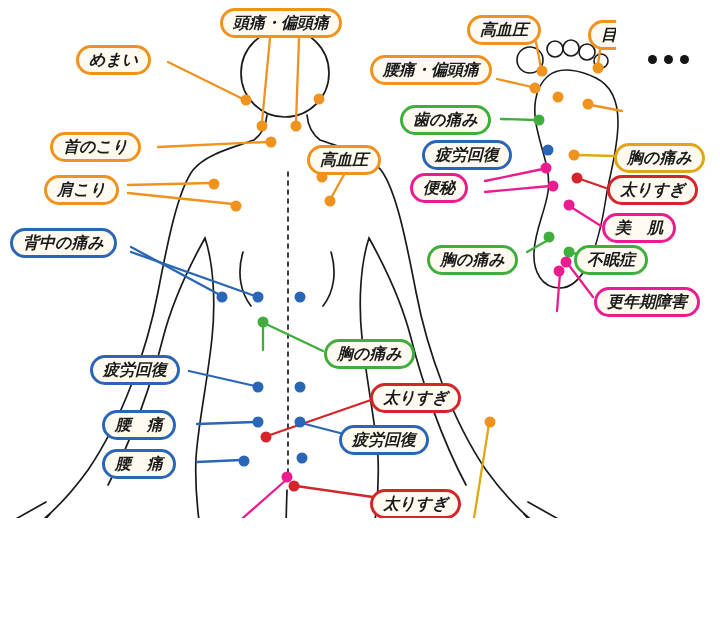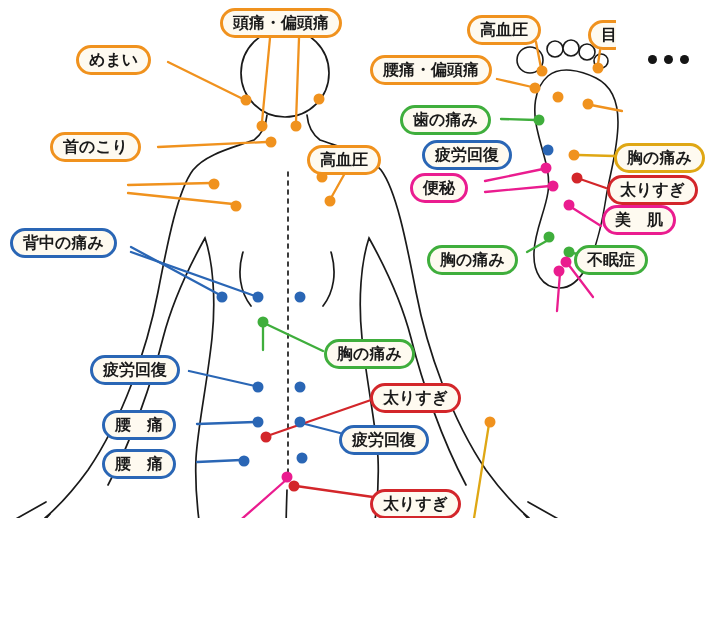--- a/index.html
+++ b/index.html
@@ -1,17 +1,17 @@
 <!DOCTYPE html>
 <html><head>
 <meta charset="utf-8">
 <style>
   html,body{margin:0;padding:0;background:#fff;}
   .stage{position:relative;width:720px;height:518px;background:#ffffff;overflow:hidden;
-         font-family:"Liberation Sans","DejaVu Sans",sans-serif;}
+         font-family:"Liberation Sans","DejaVu Sans",sans-serif;font-style:italic;}
   svg.diagram{position:absolute;left:0;top:0;z-index:1;}
   .label{position:absolute;z-index:2;border:3px solid #f0921e;border-radius:16px;
          background:#fefaf0;padding:1px 10px;font-weight:bold;font-size:16px;
          color:#1a1a1a;white-space:nowrap;line-height:1.35;}
   .overflow-menu{position:absolute;z-index:3;background:#ffffff;display:flex;
          align-items:flex-end;justify-content:center;padding-bottom:8px;box-sizing:border-box;}
   .dots-row{display:flex;gap:7px;}
   .dot{width:9px;height:9px;border-radius:50%;background:#151515;}
   .bottom-rule{position:absolute;z-index:2;background:#1a1a1a;}
 </style>
@@ -145,40 +145,42 @@
         <circle cx="553" cy="186" r="5.5" fill="#ea1c8f"></circle>
         <circle cx="569" cy="205" r="5.5" fill="#ea1c8f"></circle>
         <circle cx="566" cy="262" r="5.5" fill="#ea1c8f"></circle>
         <circle cx="559" cy="271" r="5.5" fill="#ea1c8f"></circle>
       </g>
   </svg>
 
   <div class="label" style="left: 220px; top: 8px; border-color: rgb(240, 146, 30);">頭痛・偏頭痛</div>
   <div class="label" style="left: 76px; top: 45px; border-color: rgb(240, 146, 30);">めまい</div>
   <div class="label" style="left: 50px; top: 132px; border-color: rgb(240, 146, 30);">首のこり</div>
+  <div class="label" style="left: 44px; top: 175px; border-color: rgb(240, 146, 30);">肩こり</div>
   <div class="label" style="left: 307px; top: 145px; border-color: rgb(240, 146, 30);">高血圧</div>
   <div class="label" style="left: 10px; top: 228px; border-color: rgb(42, 102, 181);">背中の痛み</div>
   <div class="label" style="left: 90px; top: 355px; border-color: rgb(42, 102, 181);">疲労回復</div>
   <div class="label" style="left: 102px; top: 410px; border-color: rgb(42, 102, 181);">腰　痛</div>
   <div class="label" style="left: 102px; top: 449px; border-color: rgb(42, 102, 181);">腰　痛</div>
   <div class="label" style="left: 324px; top: 339px; border-color: rgb(63, 174, 60);">胸の痛み</div>
   <div class="label" style="left: 370px; top: 383px; border-color: rgb(211, 38, 42);">太りすぎ</div>
   <div class="label" style="left: 339px; top: 425px; border-color: rgb(42, 102, 181);">疲労回復</div>
   <div class="label" style="left: 370px; top: 489px; border-color: rgb(211, 38, 42);">太りすぎ</div>
   <div class="label" style="left: 467px; top: 15px; border-color: rgb(240, 146, 30);">高血圧</div>
   <div class="label" style="left: 370px; top: 55px; border-color: rgb(240, 146, 30);">腰痛・偏頭痛</div>
   <div class="label" style="left: 400px; top: 105px; border-color: rgb(63, 174, 60);">歯の痛み</div>
   <div class="label" style="left: 422px; top: 140px; border-color: rgb(42, 102, 181);">疲労回復</div>
   <div class="label" style="left: 410px; top: 173px; border-color: rgb(234, 28, 143); text-align: right;">便秘</div>
   <div class="label" style="left: 427px; top: 245px; border-color: rgb(63, 174, 60);">胸の痛み</div>
   <div class="label" style="left: 588px; top: 20px; border-color: rgb(240, 146, 30);">目</div>
   <div class="label" style="left: 614px; top: 143px; border-color: rgb(223, 167, 20);">胸の痛み</div>
   <div class="label" style="left: 607px; top: 175px; border-color: rgb(211, 38, 42);">太りすぎ</div>
-  <div class="label" style="left: 602px; top: 205px; border-color: rgb(234, 28, 143);">美　肌</div>
+  <div class="label" style="left: 602px; top: 213px; border-color: rgb(234, 28, 143);">美　肌</div>
   <div class="label" style="left: 574px; top: 245px; border-color: rgb(63, 174, 60);">不眠症</div>
+  <div class="label" style="left: 594px; top: 287px; border-color: rgb(234, 28, 143);">更年期障害</div>
 
   <div class="overflow-menu" style="left:616px;top:14px;width:104px;height:58px;">
     <div class="dots-row">
       <span class="dot"></span>
       <span class="dot"></span>
       <span class="dot"></span>
     </div>
   </div>
 
   <div class="bottom-rule" style="left:0;top:615px;width:714px;height:3px;"></div>

